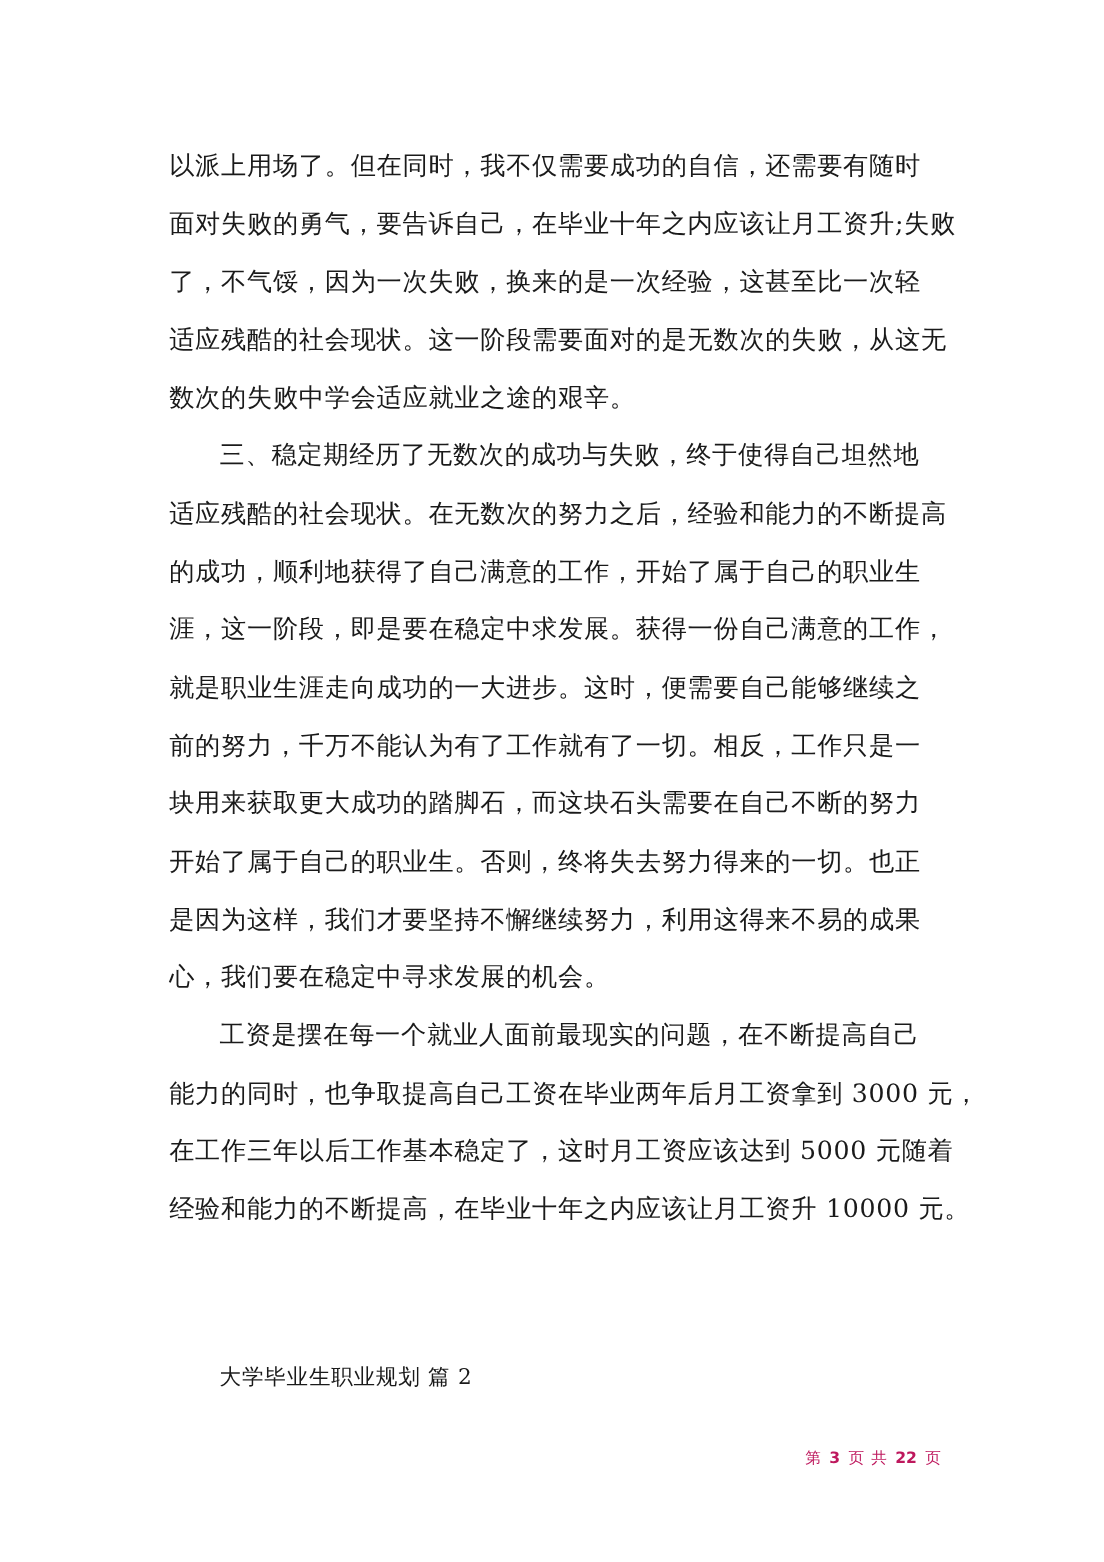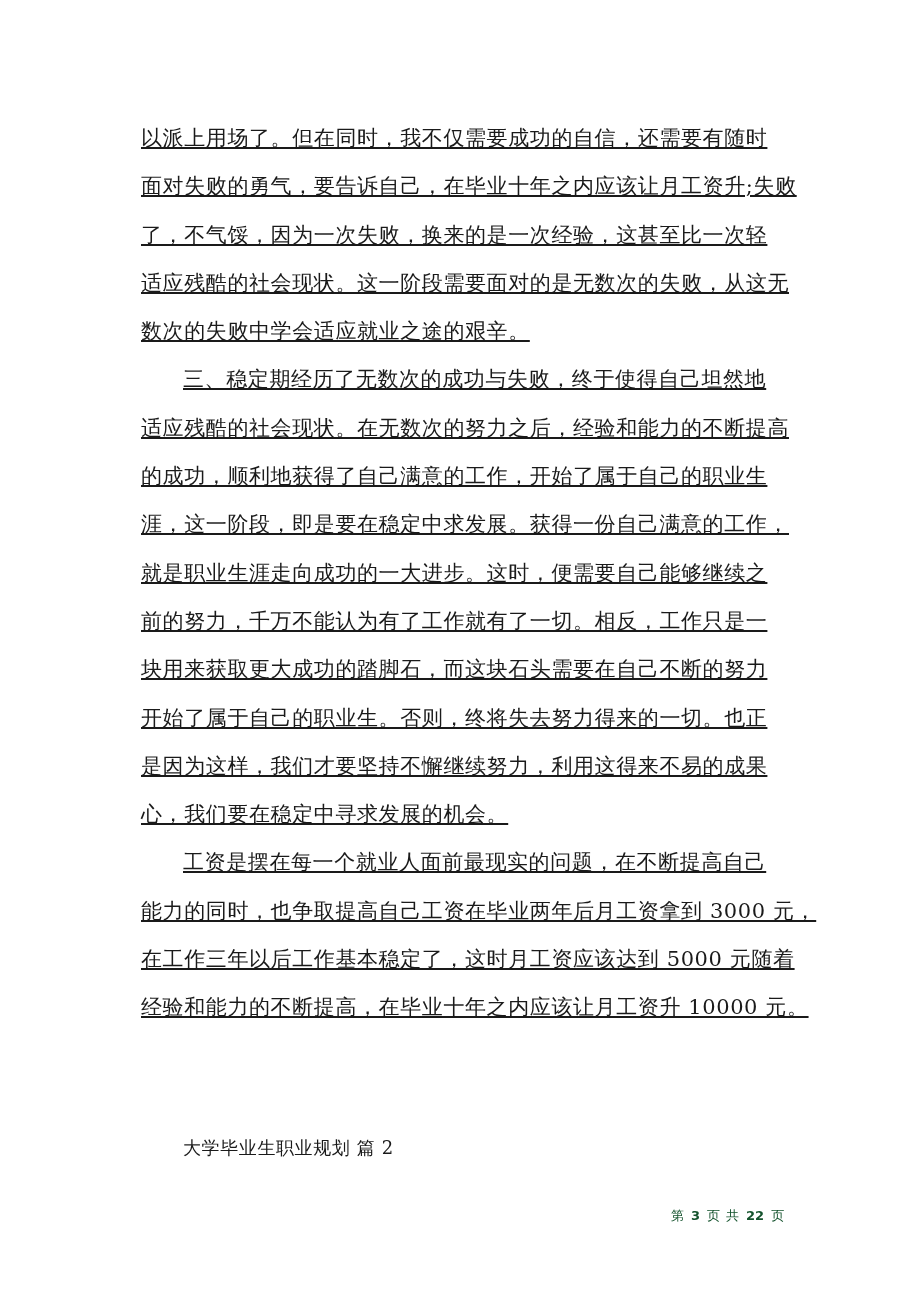--- a/index.html
+++ b/index.html
@@ -30,21 +30,20 @@
       width: 645px;
     }
     .para {
       margin: 0;
       font-size: 21px;
       line-height: 48.3px;
       letter-spacing: 0.6px;
       text-align: justify;
       text-align-last: left;
       word-break: break-all;
-      text-decoration: underline;
     }
     .line {
       display: block;
       white-space: nowrap;
       height: 48.3px;
     }
     .indent {
       padding-left: 42px;
     }
     .heading {
@@ -57,21 +56,21 @@
       margin: 0;
       font-weight: normal;
       white-space: nowrap;
     }
     .footer {
       position: absolute;
       left: 668px;
       top: 1206px;
       font-size: 13px;
       line-height: 20px;
-      color: #14532d;
+      color: #be185d;
       white-space: nowrap;
       word-spacing: 4px;
     }
     .footer .num {
       font-family: "DejaVu Sans", "Liberation Sans", sans-serif;
       font-weight: bold;
       font-size: 13px;
       padding: 0 4px;
     }
     .footer .w {

